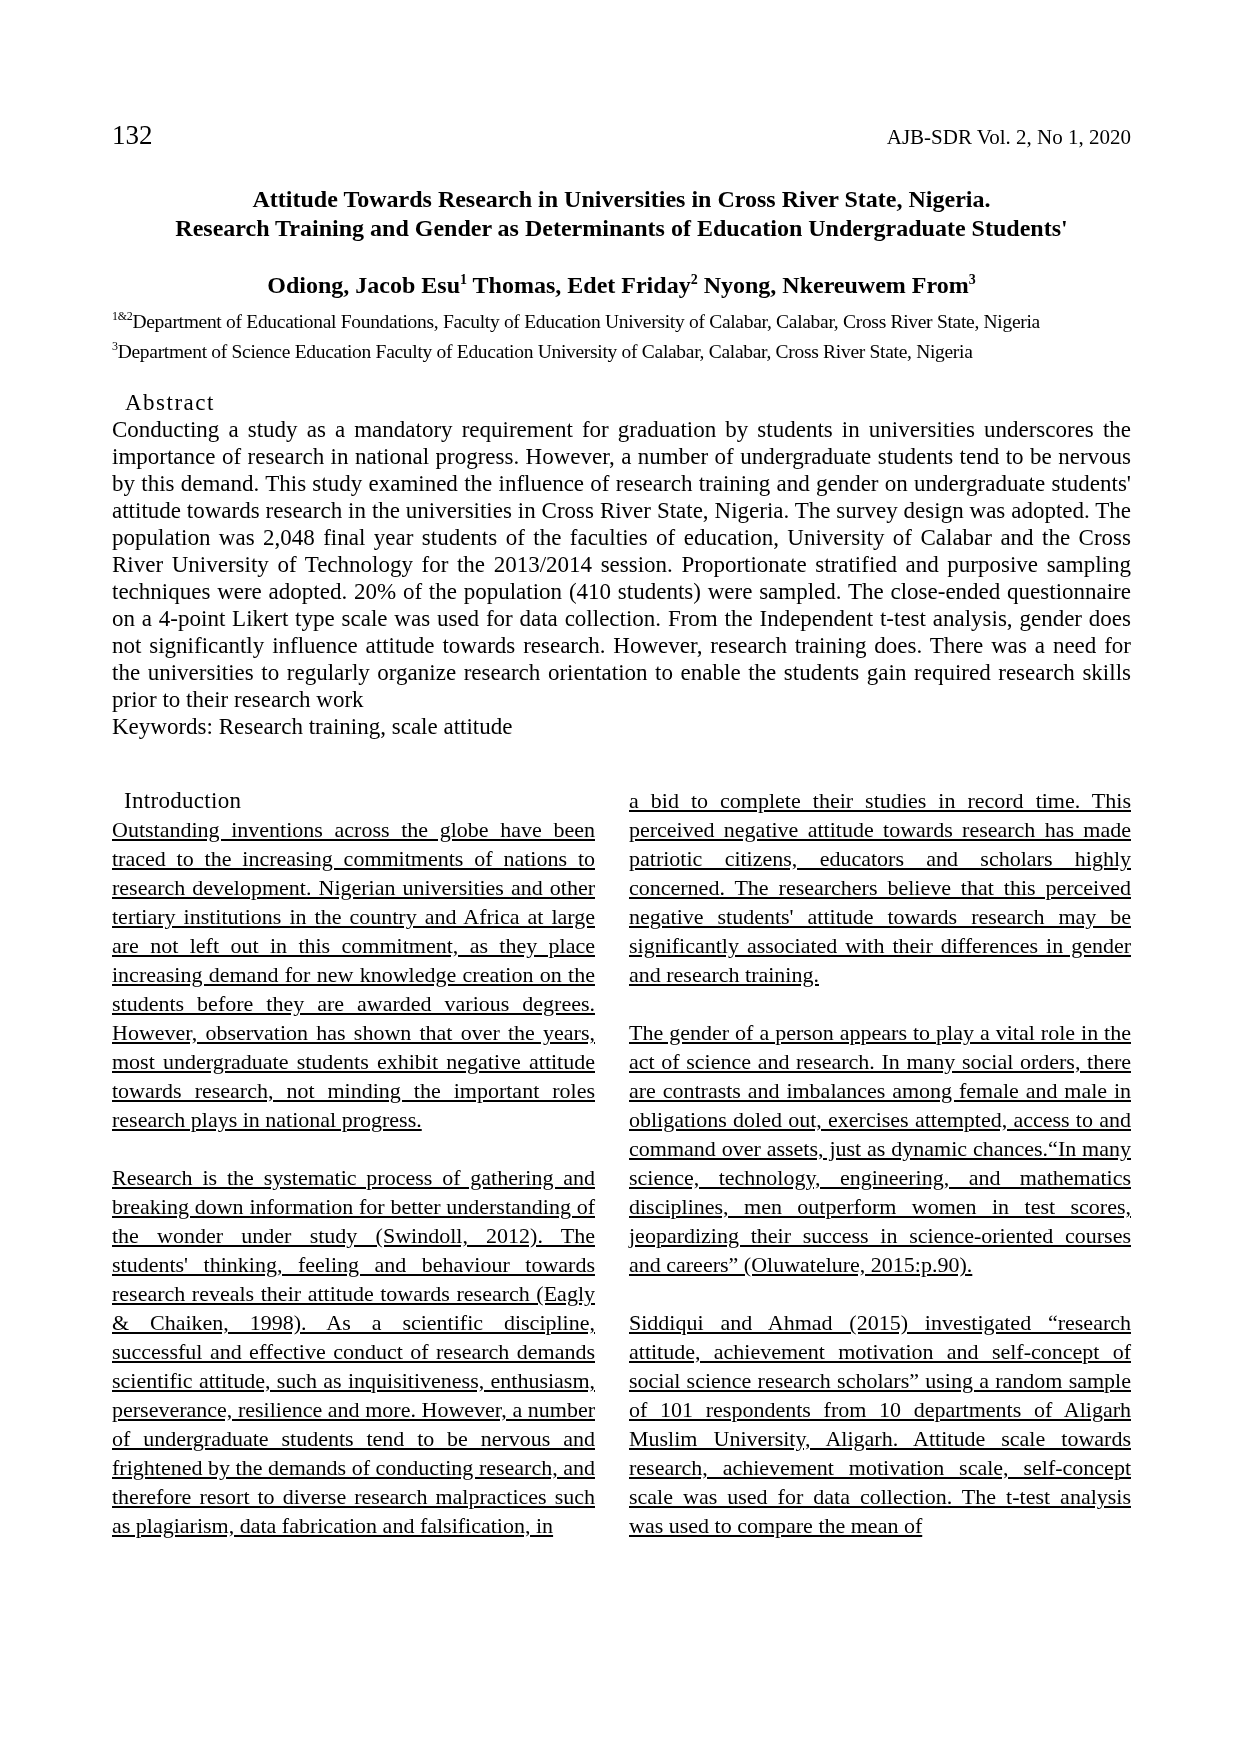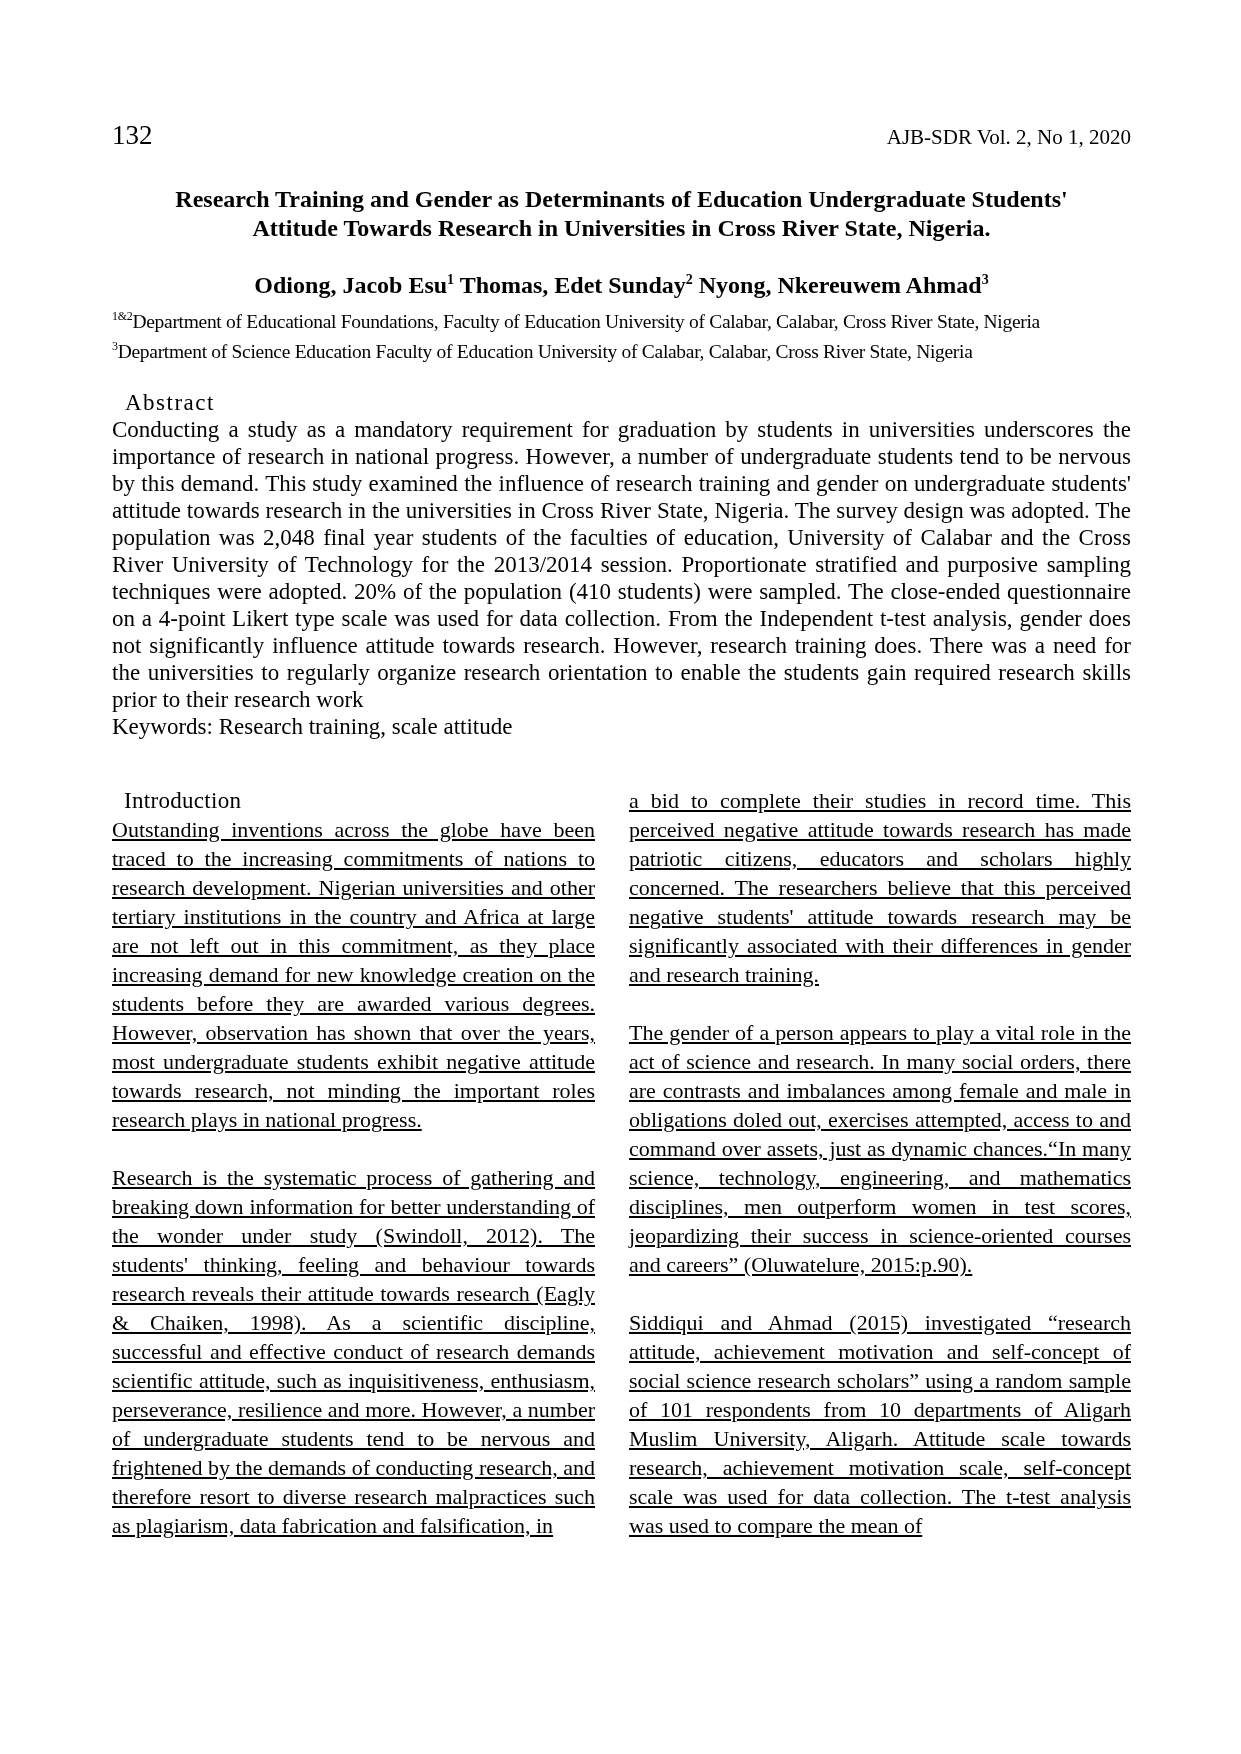--- a/index.html
+++ b/index.html
@@ -98,25 +98,25 @@
 <body>
 
 <div class="page">
 
   <div class="running-head">
     <span class="page-num">132</span>
     <span class="journal-ref">AJB-SDR Vol. 2, No 1, 2020</span>
   </div>
 
   <h1 class="title">
+    <span class="title-line">Attitude Towards Research in Universities in Cross River State, Nigeria.</span>
     <span class="title-line">Research Training and Gender as Determinants of Education Undergraduate Students'</span>
-    <span class="title-line">Attitude Towards Research in Universities in Cross River State, Nigeria.</span>
   </h1>
 
-  <div class="authors"><span><span>Odiong, Jacob Esu</span><sup>1</sup></span> <span><span>Thomas, Edet Sunday</span><sup>2</sup></span> <span><span>Nyong, Nkereuwem Ahmad</span><sup>3</sup></span></div>
+  <div class="authors"><span><span>Odiong, Jacob Esu</span><sup>1</sup></span> <span><span>Thomas, Edet Friday</span><sup>2</sup></span> <span><span>Nyong, Nkereuwem From</span><sup>3</sup></span></div>
 
   <div class="affiliations">
     <div class="affiliation"><sup>1&amp;2</sup><span>Department of Educational Foundations, Faculty of Education University of Calabar, Calabar, Cross River State, Nigeria</span></div>
     <div class="affiliation"><sup>3</sup><span>Department of Science Education Faculty of Education University of Calabar, Calabar, Cross River State, Nigeria</span></div>
   </div>
 
   <div class="abstract">
     <div class="abstract-heading">Abstract</div>
     <p class="abstract-text">Conducting a study as a mandatory requirement for graduation by students in universities underscores the importance of research in national progress. However, a number of undergraduate students tend to be nervous by this demand. This study examined the influence of research training and gender on undergraduate students' attitude towards research in the universities in Cross River State, Nigeria. The survey design was adopted. The population was 2,048 final year students of the faculties of education, University of Calabar and the Cross River University of Technology for the 2013/2014 session. Proportionate stratified and purposive sampling techniques were adopted. 20% of the population (410 students) were sampled. The close-ended questionnaire on a 4-point Likert type scale was used for data collection. From the Independent t-test analysis, gender does not significantly influence attitude towards research. However, research training does. There was a need for the universities to regularly organize research orientation to enable the students gain required research skills prior to their research work</p>
     <p class="keywords">Keywords: Research training, scale attitude</p>

